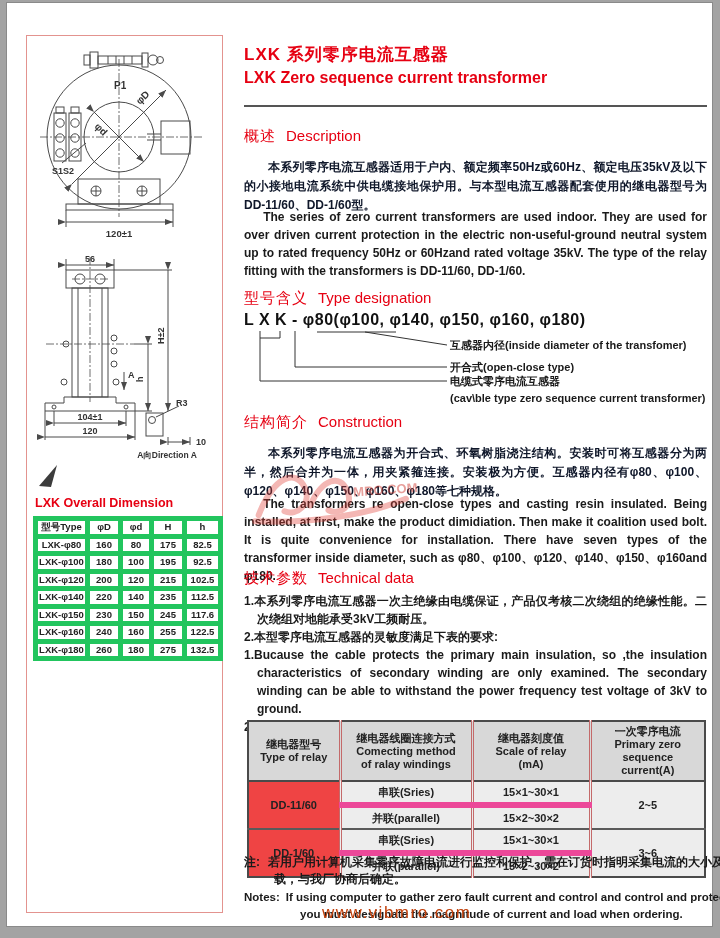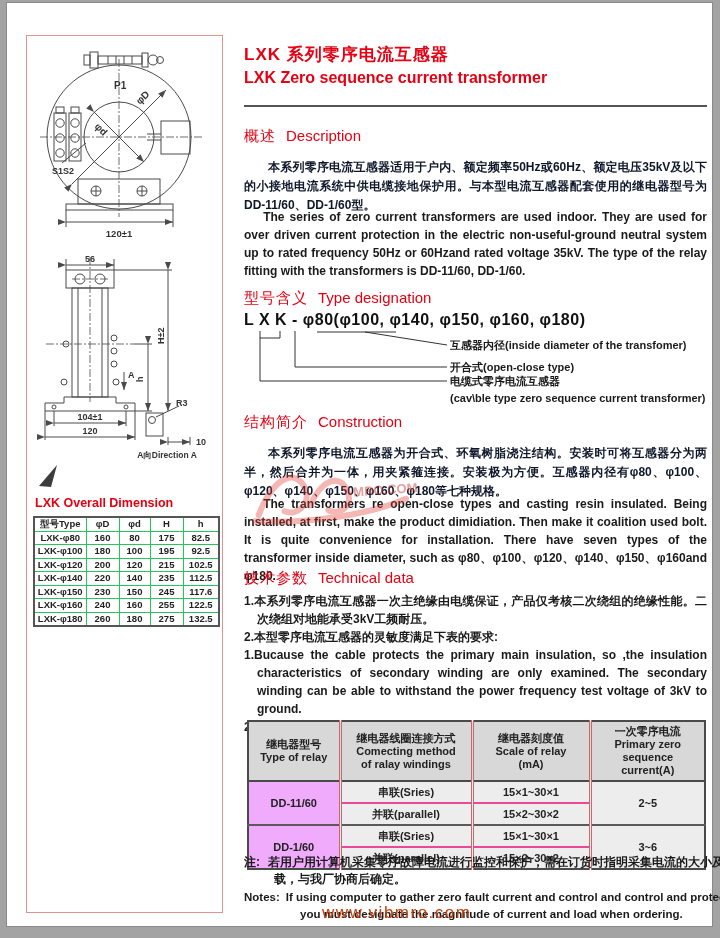--- a/index.html
+++ b/index.html
@@ -23,21 +23,21 @@
   .dashdot{stroke-dasharray:8 2 2 2;stroke-width:0.8;}
   .dim-title{
     position:absolute;left:8px;top:460px;color:#e60012;
     font-size:12.5px;font-weight:bold;
   }
   .dim-table{
     position:absolute;left:6px;top:480px;width:185px;
     border-collapse:collapse;table-layout:fixed;
   }
   .dim-table th,.dim-table td{
-    border:1px solid #22c55e;font-size:9.5px;font-weight:bold;color:#222;
+    border:5px solid #22c55e;font-size:9.5px;font-weight:bold;color:#222;
     text-align:center;padding:1px 0;line-height:10.5px;
   }
   .dim-table{border:2px solid #555;}
   
   .right-col{position:absolute;left:237px;top:0;width:463px;height:938px;}
   .right-col>*{position:absolute;left:0;}
   .title-cn{top:40px;color:#e60012;font-size:17px;font-weight:bold;letter-spacing:1px;}
   .title-en{top:66px;color:#e60012;font-size:16px;font-weight:bold;}
   .title-rule{top:102px;width:463px;border-top:2px solid #555;height:0;}
   .sec-head{color:#e60012;font-size:15px;font-weight:normal;}
@@ -63,23 +63,23 @@
     border:2px solid #4a4a4a;
   }
   .relay-table th{
     background:#d8d8d8;border-bottom:2px solid #4a4a4a;
     font-size:11px;font-weight:bold;color:#222;line-height:13px;padding:3px 1px;
   }
   .relay-table td{
     font-size:11px;font-weight:bold;color:#222;text-align:center;
     height:20px;padding:0 2px;background:#ededed;
   }
-  .relay-table td.gray{background:#f0abfc;}
+  .relay-table td.gray{background:#ef4444;}
   .vline{border-left:3px double #c46a6a;}
-  .rline{border-top:2px solid #ec4899;margin-left:44px;}
+  .rline{border-top:6px solid #ec4899;margin-left:44px;}
   .gline{border-top:2px solid #5a5a5a;}
   
   .notes-cn{top:851px;width:468px;font-size:12px;font-weight:bold;color:#1a1a1a;
     line-height:17px;padding-left:30px;text-indent:-30px;}
   .notes-cn .lbl{margin-right:8px;}
   .notes-en{top:886px;width:468px;font-size:11.5px;font-weight:bold;color:#1a1a1a;
     line-height:17px;padding-left:56px;text-indent:-56px;}
   .notes-en .lbl{margin-right:6px;}
   
   .wm-url{

